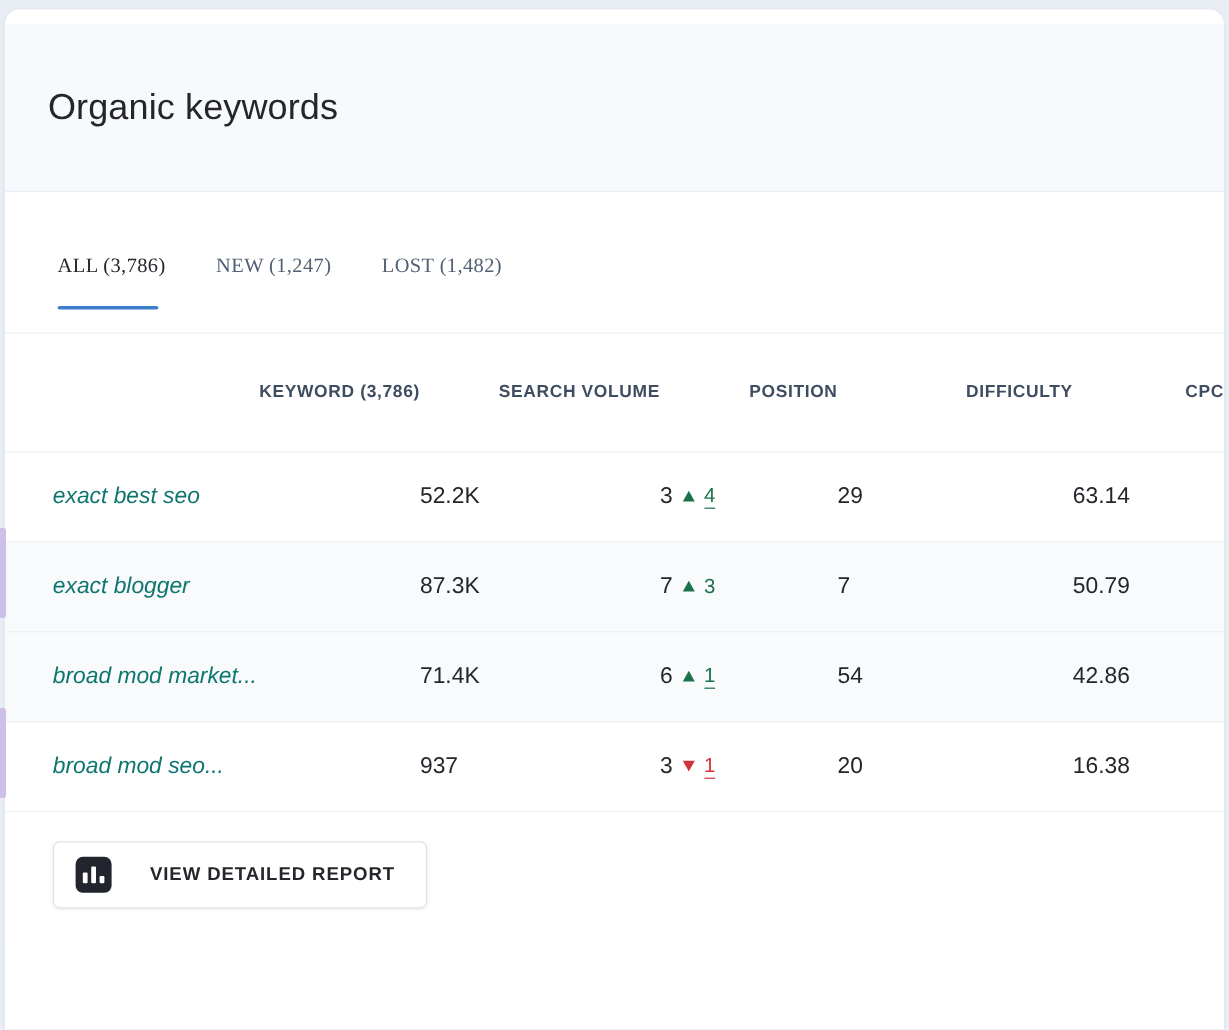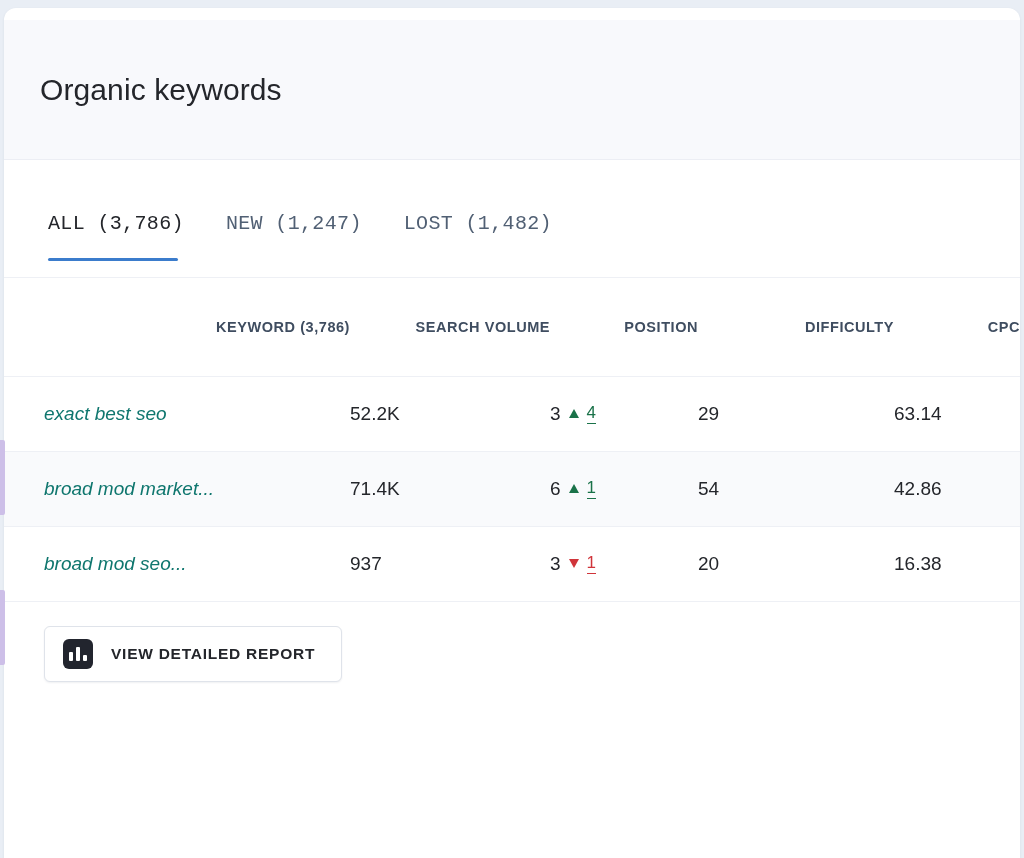--- a/index.html
+++ b/index.html
@@ -72,28 +72,28 @@
     display: flex;
     align-items: flex-start;
     background: #ffffff;
     border-bottom: 1px solid #eef0f5;
   }
 
   .tab {
     position: relative;
     padding: 52px 0 0 0;
     margin-right: 42px;
-    font-size: 20px;
+    font-size: 17px;
     letter-spacing: 0.35px;
     color: #516074;
     cursor: pointer;
     white-space: nowrap;
     background: none;
     border: none;
-    font-family: Liberation Mono, monospace;
+    font-family: Liberation Serif, serif;
   }
   .tab.active {
     color: #24262b;
     font-weight: 400;
   }
   .tab.active::after {
     content: "";
     position: absolute;
     left: 0;
     right: 6px;
@@ -179,21 +179,21 @@
   .delta.underlined { border-bottom: 1px solid currentColor; line-height: 1.1; }
 
   
   .card-footer {
     background: #fff;
     padding: 24px 0 30px 40px;
   }
   .report-btn {
     display: inline-flex;
     align-items: center;
-    gap: 18px;
+    gap: 32px;
     height: 56px;
     padding: 0 26px 0 18px;
     background: #ffffff;
     border: 1px solid #dfe3ea;
     border-radius: 6px;
     box-shadow: 0 1px 2px rgba(26,42,68,0.07);
     cursor: pointer;
     font-family: inherit;
   }
   .report-btn-label {
@@ -253,20 +253,33 @@
             <td class="col-vol">52.2K</td>
             <td class="col-pos">
               <div class="pos-cell">
                 <span class="pos-value">3</span>
                 <span class="tri up"></span>
                 <span class="delta up underlined">4</span>
               </div>
             </td>
             <td class="col-diff">29</td>
             <td class="col-cpc">63.14</td>
+          </tr>
+          <tr class="striped">
+            <td class="col-kw"><a class="kw-link">exact blogger</a></td>
+            <td class="col-vol">87.3K</td>
+            <td class="col-pos">
+              <div class="pos-cell">
+                <span class="pos-value">7</span>
+                <span class="tri up"></span>
+                <span class="delta up">3</span>
+              </div>
+            </td>
+            <td class="col-diff">7</td>
+            <td class="col-cpc">50.79</td>
           </tr>
           <tr class="striped">
             <td class="col-kw"><a class="kw-link">broad mod market...</a></td>
             <td class="col-vol">71.4K</td>
             <td class="col-pos">
               <div class="pos-cell">
                 <span class="pos-value">6</span>
                 <span class="tri up"></span>
                 <span class="delta up underlined">1</span>
               </div>

